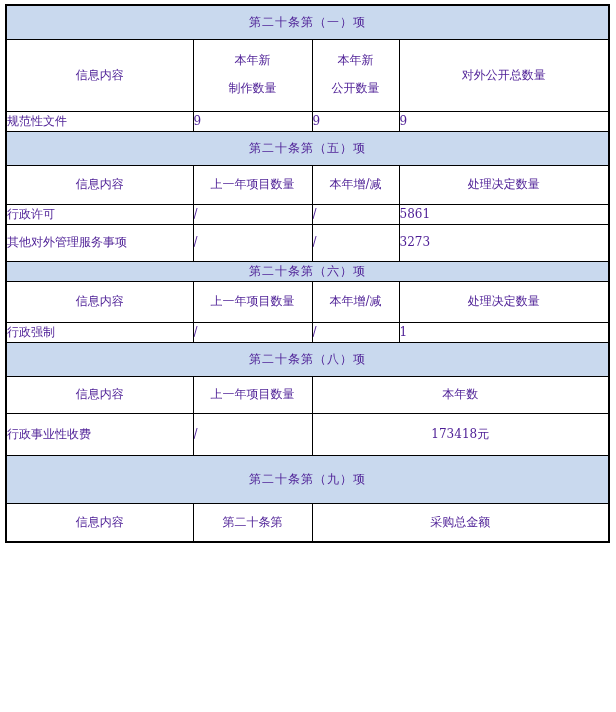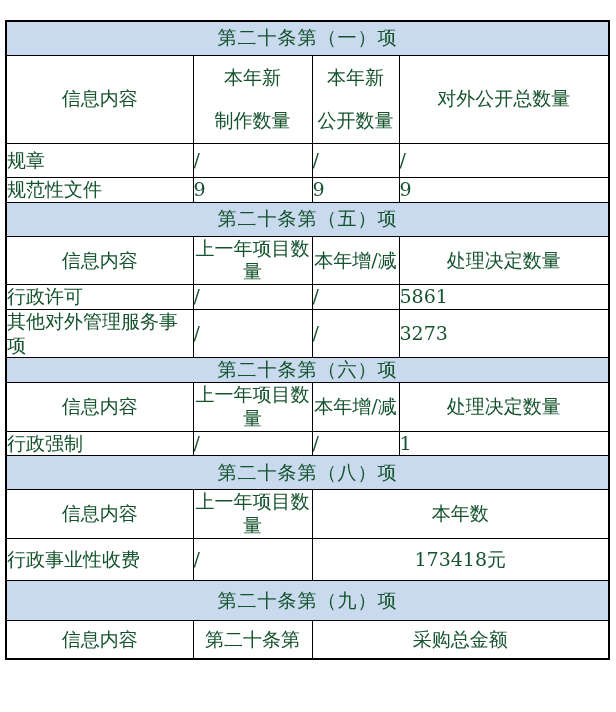--- a/index.html
+++ b/index.html
@@ -10,28 +10,28 @@
   .page {
     position: relative;
     width: 616px;
     height: 712px;
     background: #ffffff;
     overflow: hidden;
   }
   table.report {
     position: absolute;
     left: 5px;
-    top: 20px;
+    top: 4px;
     width: 603px;
     border-collapse: collapse;
     table-layout: fixed;
     border: 2px solid #000000;
     font-family: "DejaVu Serif", "Liberation Serif", serif;
-    font-size: 19px;
-    color: #14532d;
+    font-size: 12px;
+    color: #4c1d95;
   }
   table.report td {
     border: 1px solid #000000;
     vertical-align: middle;
     padding: 0;
     overflow: hidden;
     line-height: 1.25;
   }
   col.c1 { width: 187px; }
   col.c2 { width: 119px; }
@@ -45,21 +45,21 @@
   }
   tr.head td { text-align: center; }
   .twoline { line-height: 2.3; }
 
   td.label  { text-align: left; padding-left: 7px; }
   td.v2     { text-align: left; padding-left: 23px; }
   td.v3     { text-align: left; padding-left: 16px; }
   td.v4     { text-align: left; padding-left: 13px; }
   td.merged { text-align: center; }
 
-  tr.r32 { height: 40px; }
+  tr.r32 { height: 48px; }
   tr.r34 { height: 34px; }
   tr.r36 { height: 20px; }
   tr.r37 { height: 37px; }
   tr.r38 { height: 42px; }
   tr.r39 { height: 39px; }
   tr.r41 { height: 41px; }
   tr.r72 { height: 72px; }
 </style>
 </head>
 <body>
@@ -85,26 +85,20 @@
             <div>制作数量</div>
           </div>
         </td>
         <td>
           <div class="twoline">
             <div>本年新</div>
             <div>公开数量</div>
           </div>
         </td>
         <td>对外公开总数量</td>
-      </tr>
-      <tr class="data r34">
-        <td class="label">规章</td>
-        <td class="v2">/</td>
-        <td class="v3">/</td>
-        <td class="v4">/</td>
       </tr>
       <tr class="data r36">
         <td class="label">规范性文件</td>
         <td class="v2">9</td>
         <td class="v3">9</td>
         <td class="v4">9</td>
       </tr>
 
       <tr class="title r34">
         <td colspan="4">第二十条第（五）项</td>

